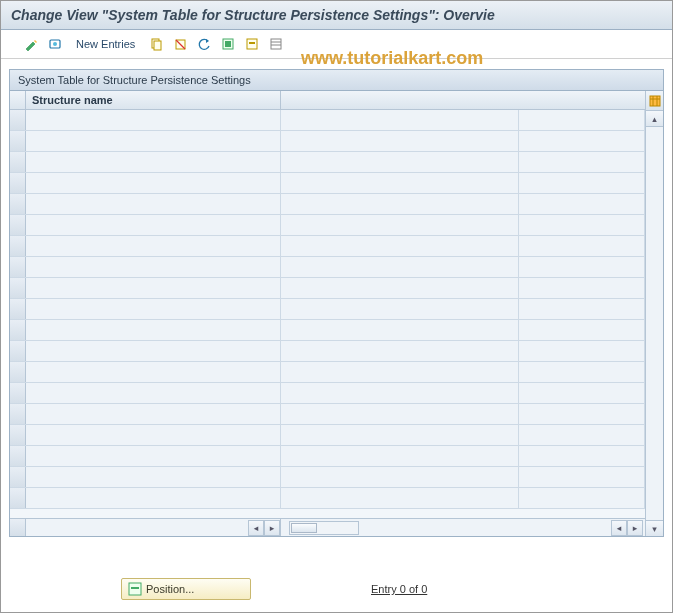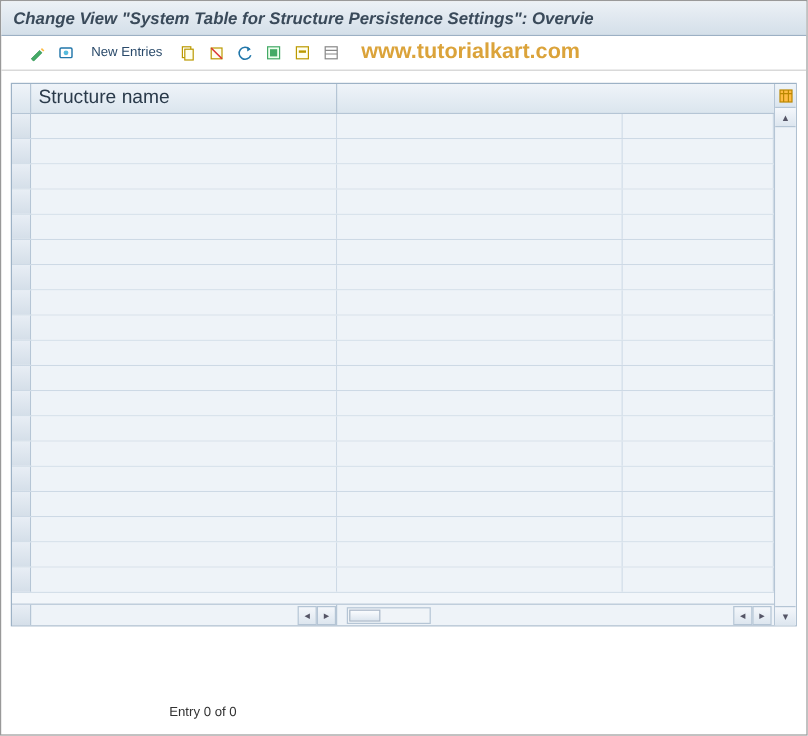--- a/index.html
+++ b/index.html
@@ -44,21 +44,21 @@
     font-size: 11px;
     color: #2a4a6a;
     padding: 2px 6px;
     cursor: pointer;
     border: 1px solid transparent;
     border-radius: 2px;
   }
   .watermark {
     position: absolute;
     left: 300px;
-    top: 2px;
+    top: 18px;
     font-size: 18px;
     font-weight: bold;
     color: #dba33a;
     font-family: Arial, sans-serif;
     pointer-events: none;
   }
   .content {
     padding: 10px 8px 0 8px;
   }
   .panel {
@@ -85,24 +85,25 @@
     border-bottom: 1px solid #b5c5d5;
   }
   .rowsel-head {
     width: 16px;
     border-right: 1px solid #b5c5d5;
     background: linear-gradient(to bottom,#eff4f9,#dbe5ee);
   }
   .col-head {
     border-right: 1px solid #b5c5d5;
     padding: 3px 6px;
-    font-size: 16px;
+    font-size: 11px;
     color: #2a3a4a;
     white-space: nowrap;
     overflow: hidden;
+    font-weight: bold;
   }
   .c1 { width: 255px; }
   .c2 { width: 238px; }
   .c3 { flex: 1; }
   .grid-body {
     height: 408px;
     overflow: hidden;
     background: #f2f6fa;
   }
   .grid-row {
@@ -183,20 +184,21 @@
     cursor: pointer;
     display: inline-flex;
     align-items: center;
     gap: 4px;
     min-width: 130px;
   }
   .entry-info {
     margin-left: 120px;
     font-size: 11px;
     color: #333;
+    text-decoration: underline;
   }
   svg { display:block; }
 </style>
 </head>
 <body>
 
 <div class="titlebar">Change View "System Table for Structure Persistence Settings": Overvie</div>
 
 <div class="toolbar">
   <span class="tbtn">
@@ -247,20 +249,21 @@
         <rect x="2" y="2" width="10" height="10" fill="#fff" stroke="#888"></rect>
         <line x1="2" y1="5" x2="12" y2="5" stroke="#888"></line>
         <line x1="2" y1="8" x2="12" y2="8" stroke="#888"></line>
       </svg>
   </span>
   <div class="watermark">www.tutorialkart.com</div>
 </div>
 
 <div class="content">
   <div class="panel">
+    <div class="panel-title">System Table for Structure Persistence Settings</div>
     <div class="grid-wrap">
       <div class="grid-main">
         <div class="grid-header">
           <div class="rowsel-head"></div>
           <div class="col-head c1">Structure name</div>
         </div>
         <div class="grid-body" id="grid-body">
             <div class="grid-row">
               <div class="rowsel"></div>
               <div class="cell c1"></div>
@@ -405,14 +408,21 @@
         <div class="vscroll">
           <div class="up">▴</div>
           <div class="down">▾</div>
         </div>
       </div>
     </div>
   </div>
 </div>
 
 <div class="footer">
+  <div class="position-btn">
+    <svg width="14" height="14">
+        <rect x="1" y="1" width="12" height="12" fill="#efe" stroke="#4a6"></rect>
+        <rect x="3" y="5" width="8" height="2" fill="#4a6"></rect>
+      </svg>
+    <span>Position...</span>
+  </div>
   <div class="entry-info">Entry 0 of 0</div>
 </div>
 
 </body></html>

